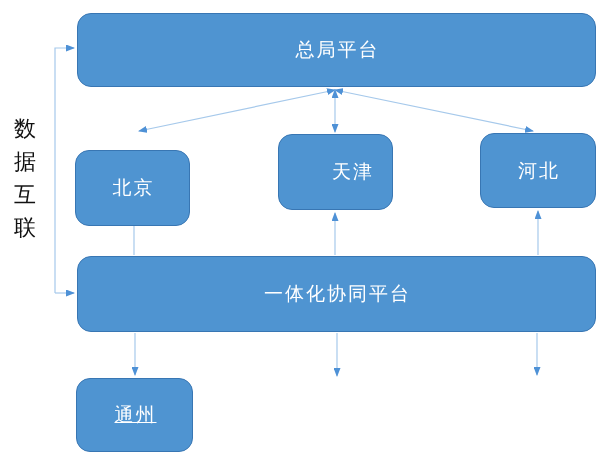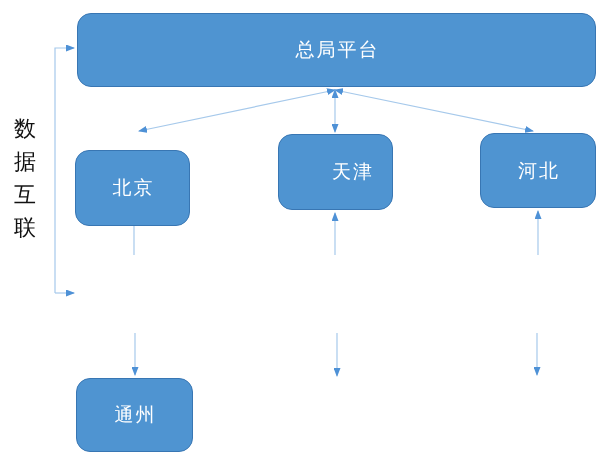--- a/index.html
+++ b/index.html
@@ -38,21 +38,21 @@
     justify-content: center;
     font-size: 19px;
     letter-spacing: 2px;
     text-indent: 2px;
   }
   .node-top      { left: 77px;  top: 13px;  width: 519px; height: 74px; }
   .node-beijing  { left: 75px;  top: 150px; width: 115px; height: 76px; }
   .node-tianjin  { left: 278px; top: 134px; width: 115px; height: 76px; padding-left: 33px; }
   .node-hebei    { left: 480px; top: 133px; width: 116px; height: 75px; }
   .node-platform { left: 77px;  top: 256px; width: 519px; height: 76px; }
-  .node-tongzhou { left: 76px;  top: 378px; width: 117px; height: 74px; }
+  .node-tongzhou { left: 76px;  top: 378px; width: 117px; height: 74px; text-decoration: underline; }
   .node-wuqing   { left: 277px; top: 379px; width: 120px; height: 73px; }
   .node-langfang { left: 478px; top: 378px; width: 115px; height: 74px; }
   .side-label {
     position: absolute;
     left: 11px;
     top: 112px;
     width: 28px;
     font-size: 22px;
     line-height: 33px;
     font-weight: 500;
@@ -101,18 +101,21 @@
   <div class="node node-beijing">
     <span>北京</span>
   </div>
   <div class="node node-tianjin">
     <span>天津</span>
   </div>
   <div class="node node-hebei">
     <span>河北</span>
   </div>
 
+  <div class="node node-platform">
+    <span>一体化协同平台</span>
+  </div>
 
   <div class="node node-tongzhou">
     <span>通州</span>
   </div>
 
 </div>
 
 </body></html>

